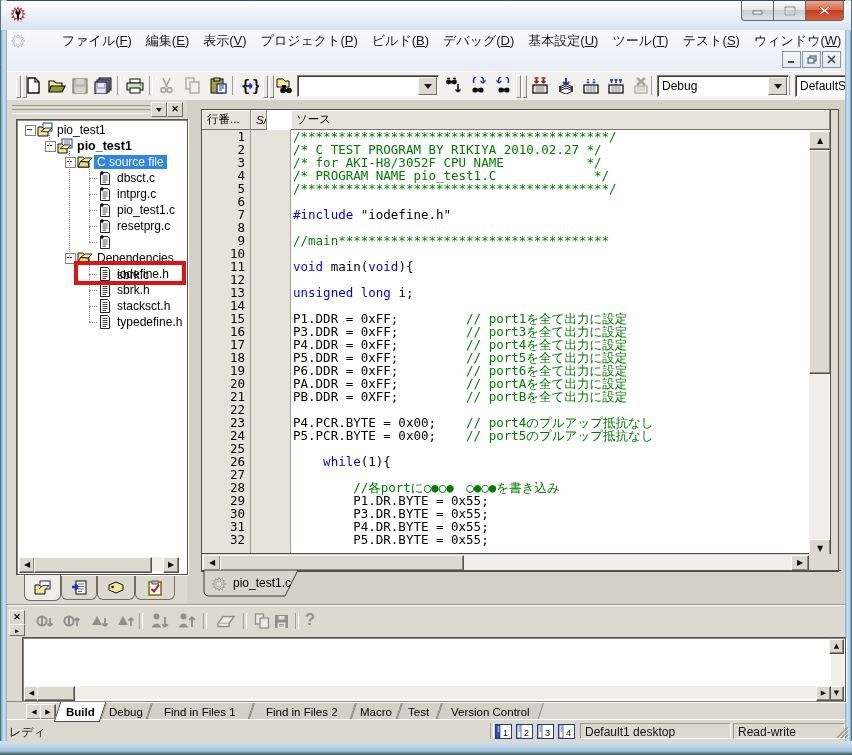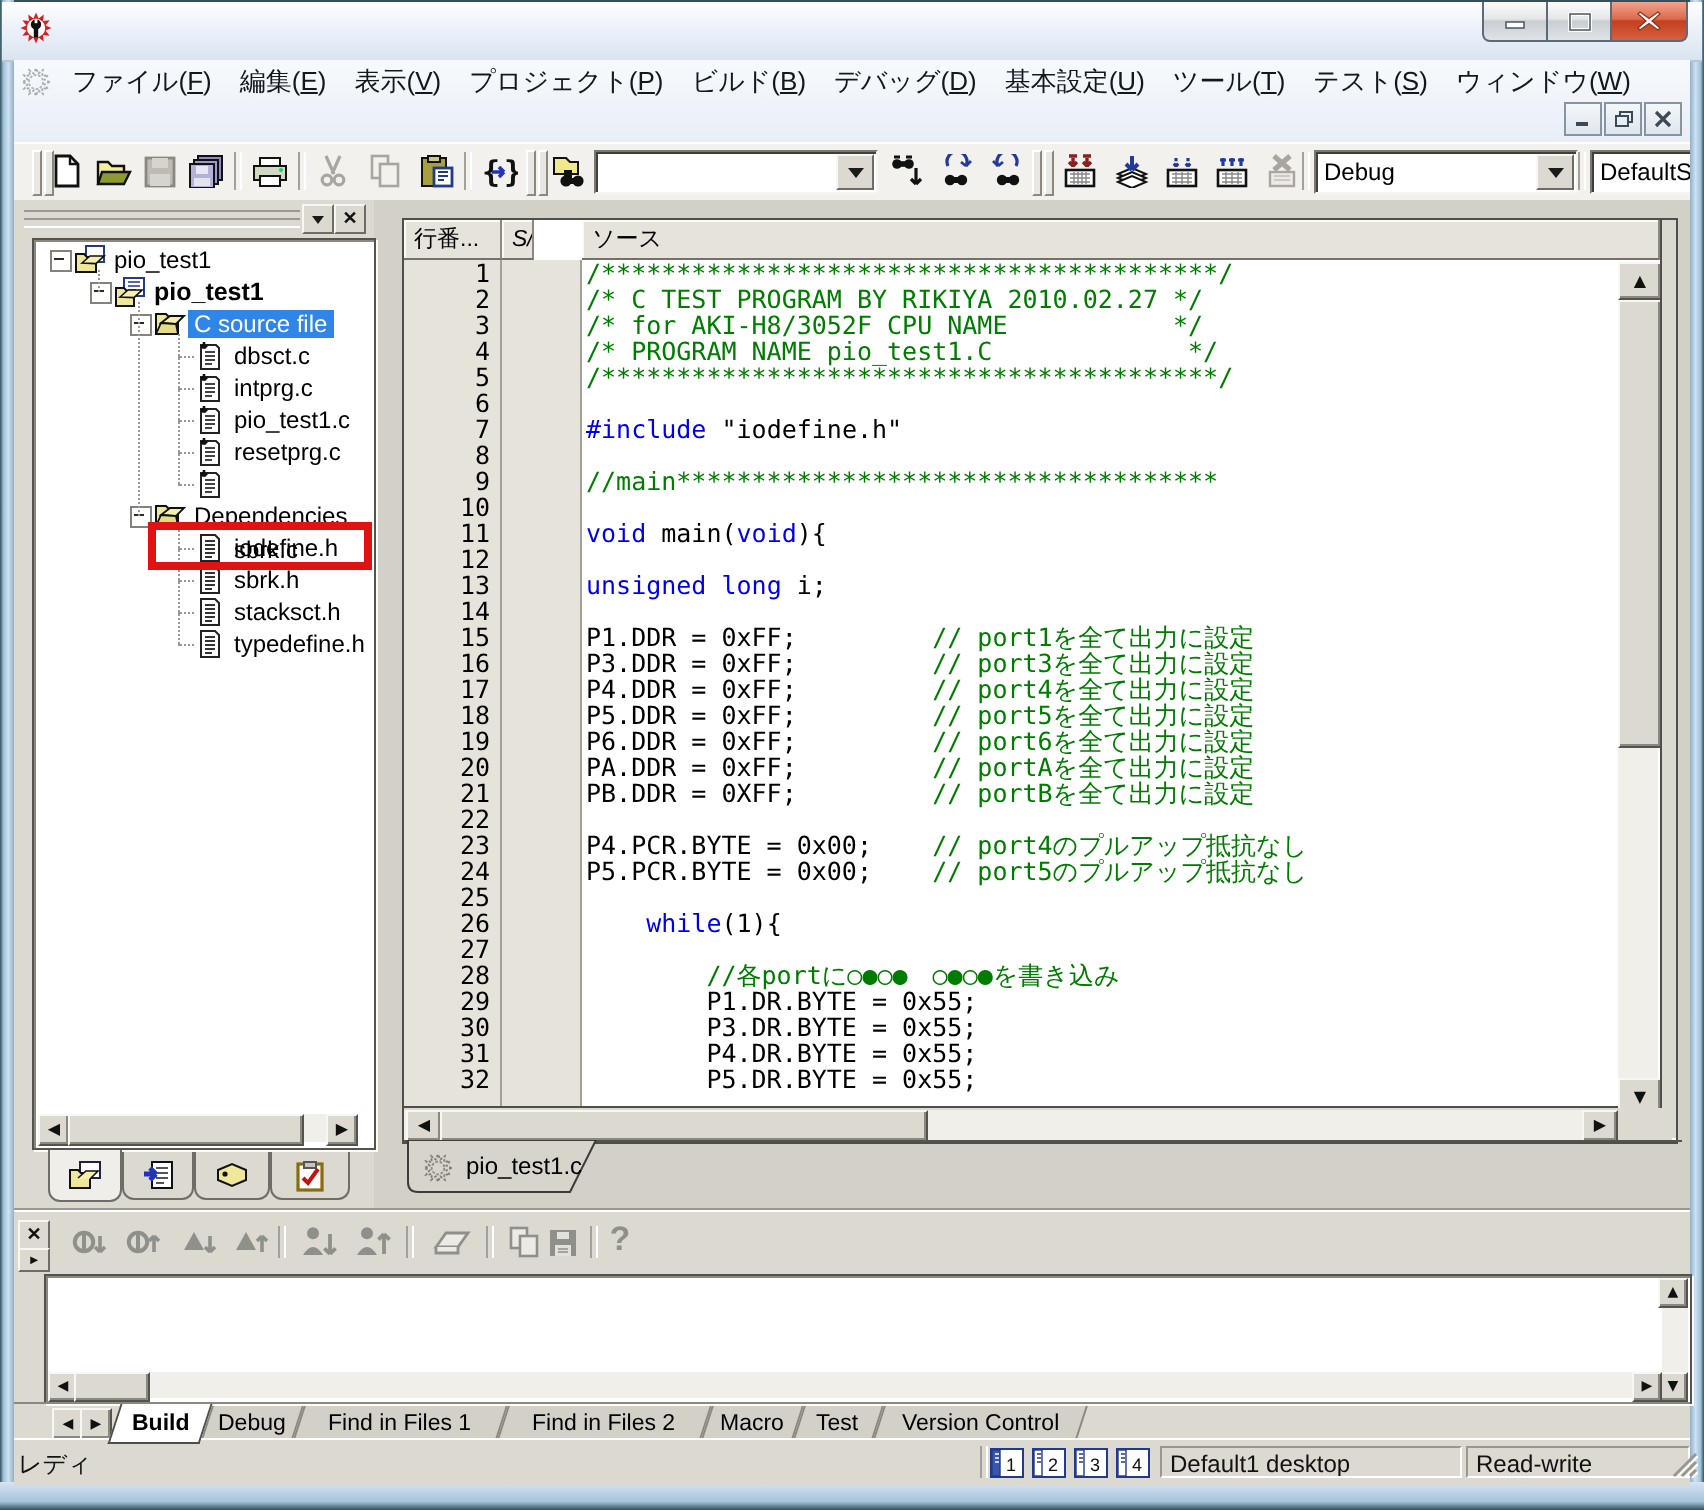--- a/index.html
+++ b/index.html
@@ -118,21 +118,21 @@
         </svg>
     </div>
     <div class="capbtn close">
       <svg width="13" height="11" viewBox="0 0 13 11">
           <path d="M2,1 L6.5,4.2 L11,1 L12,2 L8,5.5 L12,9 L11,10 L6.5,6.8 L2,10 L1,9 L5,5.5 L1,2 Z" fill="#fff" stroke="#8d3017" stroke-width="0.6"></path>
         </svg>
     </div>
   </div>
 
   <div class="abs" id="menubar">
-    <div class="menurow" style="top:0;">
+    <div class="menurow" style="top:0;gap:26px;">
       <span style="margin:0 4px 0 4px;opacity:.75;">
         <svg width="14" height="14" viewBox="0 0 16 16">
           <polygon points="15.8,8.0 12.8,9.3 14.8,11.9 11.5,11.5 11.9,14.8 9.3,12.8 8.0,15.8 6.7,12.8 4.1,14.8 4.5,11.5 1.2,11.9 3.2,9.3 0.2,8.0 3.2,6.7 1.2,4.1 4.5,4.5 4.1,1.2 6.7,3.2 8.0,0.2 9.3,3.2 11.9,1.2 11.5,4.5 14.8,4.1 12.8,6.7" fill="none" stroke="#8e8e8e" stroke-dasharray="1.5 1" stroke-width="1"></polygon>
           <circle cx="8" cy="8" r="4" fill="none" stroke="#9a9a9a" stroke-dasharray="1.5 1"></circle>
         </svg>
       </span>
       <span id="menu-row1-items" style="display:flex;">
           <span class="menuitem">ファイル(<u>F</u>)</span>
           <span class="menuitem">編集(<u>E</u>)</span>
           <span class="menuitem">表示(<u>V</u>)</span>

